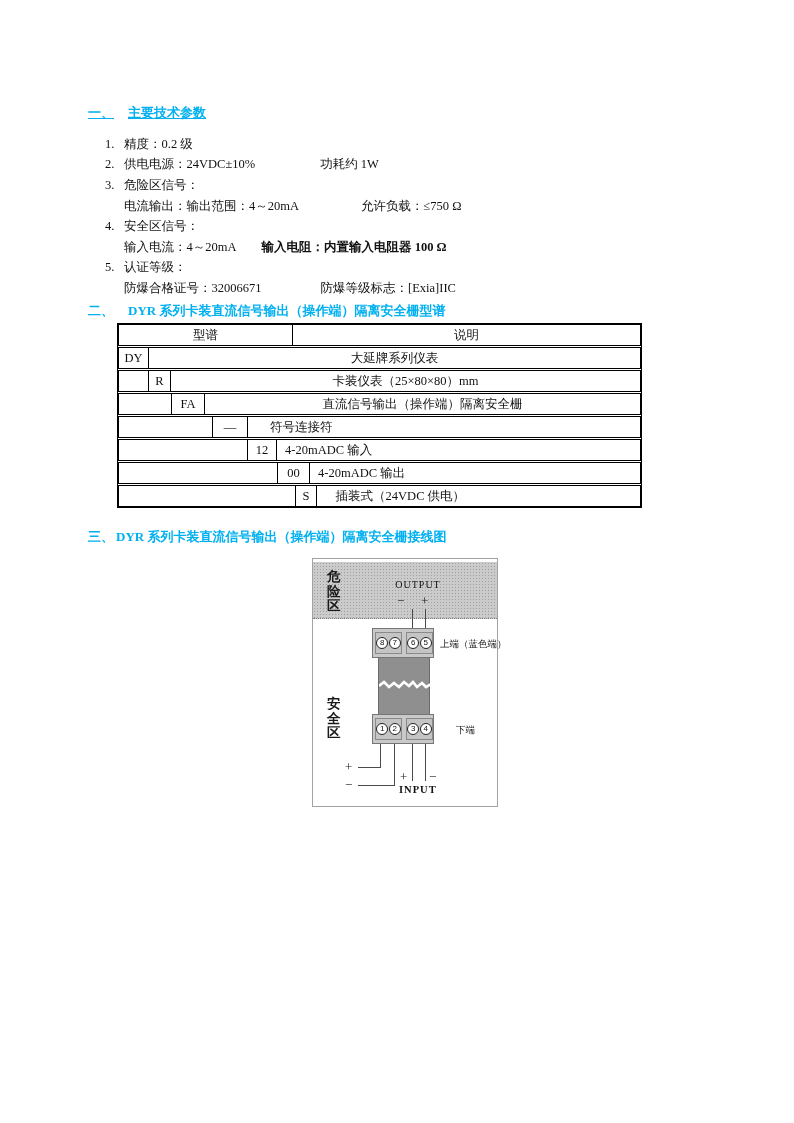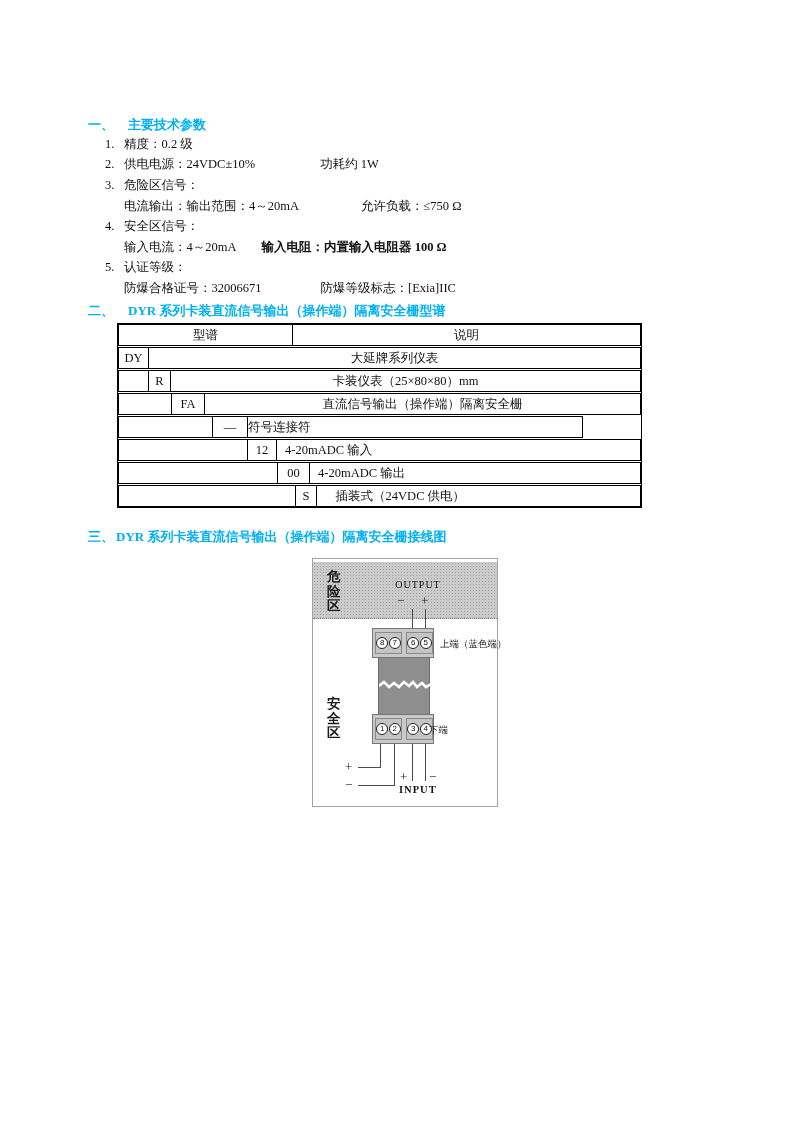--- a/index.html
+++ b/index.html
@@ -7,21 +7,21 @@
     position:relative;width:794px;height:1123px;background:#ffffff;
     font-family:"Liberation Serif","DejaVu Serif",serif;color:#111;overflow:hidden;
   }
   
   .doc-title{
     position:absolute;top:62px;left:0;width:100%;text-align:center;
     font-size:16.5px;font-weight:bold;letter-spacing:.5px;
   }
   
   .sec{position:absolute;left:88px;font-size:13px;font-weight:bold;color:#00b0f0;white-space:nowrap;}
-  .sec1{top:116px;}
+  .sec1{top:104px;text-decoration:underline;}
   .sec2{top:302px;}
   .sec3{top:528px;}
   .sec .marker{margin-right:14px;}
   .sec3 .marker{margin-right:2px;}
   
   .params{position:absolute;left:105px;top:134px;font-size:12.5px;}
   .p-line{height:20.6px;display:flex;align-items:center;white-space:pre;}
   .p-num{display:inline-block;width:19px;}
   .t2-g65{margin-left:65px;}
   .t2-g62{margin-left:62px;}
@@ -36,21 +36,21 @@
     display:flex;align-items:center;justify-content:center;
     font-size:12.5px;white-space:nowrap;overflow:hidden;background:#fff;
   }
   .t-cell:first-child{margin-left:0;}
   .blankc{border:1px solid #000;}
   .leftd{justify-content:flex-start;}
   .w-hl{width:175px;} .w-hr{width:349px;}
   .r0-c{width:31px;}  .r0-d{width:493px;}
   .r1-b{width:31px;}  .r1-c{width:23px;} .r1-d{width:471px;}
   .r2-b{width:54px;}  .r2-c{width:34px;} .r2-d{width:437px;}
-  .r3-b{width:95px;}  .r3-c{width:36px;} .r3-d{width:336px;}
+  .r3-b{width:95px;}  .r3-c{width:36px;} .r3-d{width:394px;padding-left:22px;}
   .r4-b{width:130px;} .r4-c{width:30px;} .r4-d{width:365px;padding-left:8px;}
   .r5-b{width:160px;} .r5-c{width:33px;} .r5-d{width:332px;padding-left:8px;}
   .r6-b{width:193px;} .r6-c{width:23px;} .r6-d{width:351px;padding-left:19px;}
   
   .diagram{position:absolute;left:312px;top:558px;width:186px;height:249px;
     border:1px solid #a3a3a3;box-sizing:border-box;background:#fff;}
   .hazard{
     position:absolute;left:0;top:3px;width:100%;height:56px;
     background-color:#cbcbcb;
     background-image:radial-gradient(#9e9e9e 0.6px, rgba(0,0,0,0) 0.7px);
@@ -78,21 +78,21 @@
     box-sizing:border-box;background:#c4c4c4;display:flex;align-items:center;justify-content:space-evenly;}
   .tg-a{left:2px;} .tg-b{left:33px;}
   .term{width:12px;height:12px;border-radius:50%;background:#fff;border:1px solid #222;
     box-sizing:border-box;font-size:8px;line-height:10px;display:flex;align-items:center;justify-content:center;
     font-family:"Liberation Sans","DejaVu Sans",sans-serif;}
   .body-block{position:absolute;left:65px;top:99px;width:52px;height:56px;background:#8f8f8f;
     border-left:1px solid #6b6b6b;border-right:1px solid #6b6b6b;box-sizing:border-box;}
   .body-block svg{position:absolute;left:0;top:21px;}
   .side-label{position:absolute;font-size:9.5px;white-space:nowrap;color:#1a1a1a;}
   .top-end{left:127px;top:79px;}
-  .bottom-end{left:116px;top:165px;}
+  .bottom-end{left:143px;top:165px;}
   .w-b1v{left:67px;top:185px;width:1px;height:23px;}
   .w-b1h{left:45px;top:208px;width:23px;height:1px;}
   .w-b2v{left:81px;top:185px;width:1px;height:41px;}
   .w-b2h{left:45px;top:226px;width:37px;height:1px;}
   .w-b3v{left:99px;top:185px;width:1px;height:37px;}
   .w-b4v{left:112px;top:185px;width:1px;height:37px;}
   .sup-plus{left:32px;top:201px;}
   .sup-minus{left:32px;top:219px;}
   .in-plus{left:87px;top:211px;}
   .in-minus{left:116px;top:211px;}

